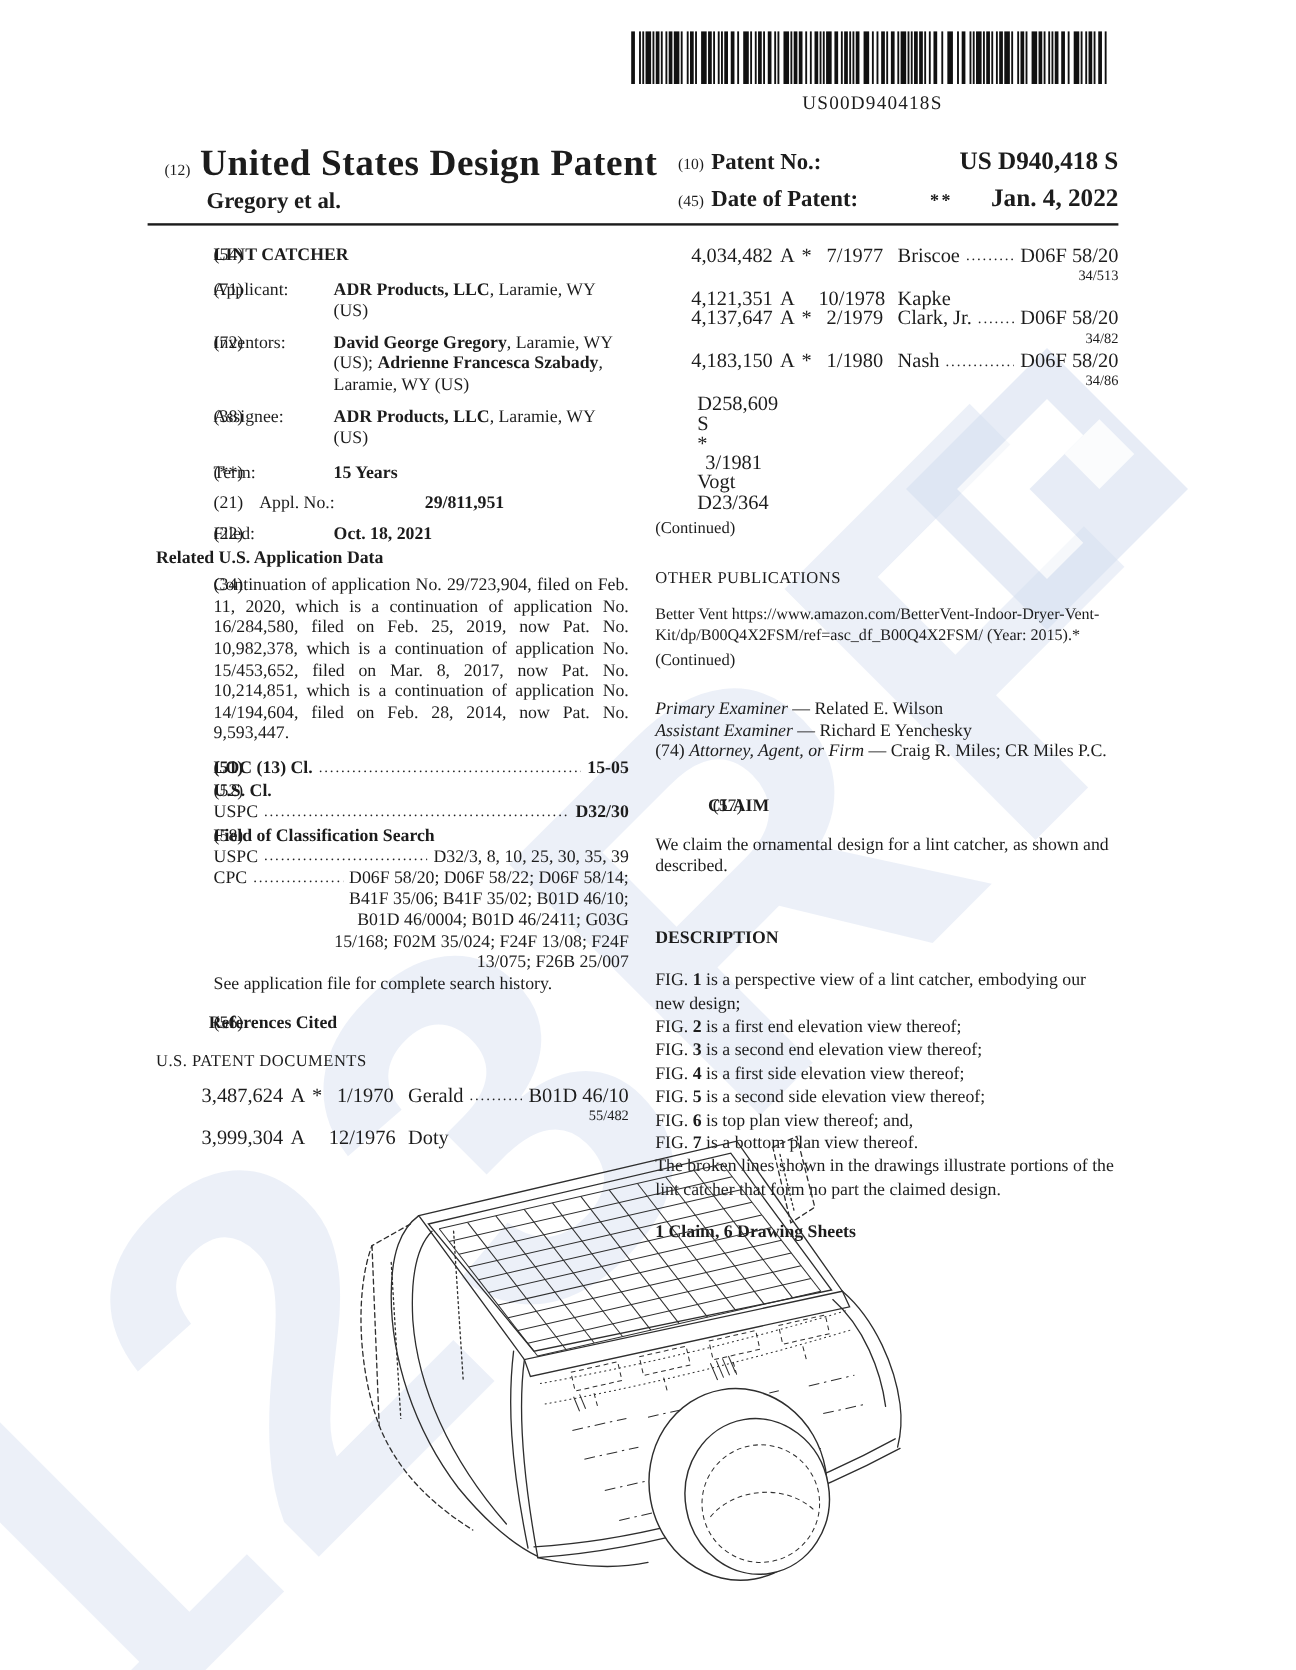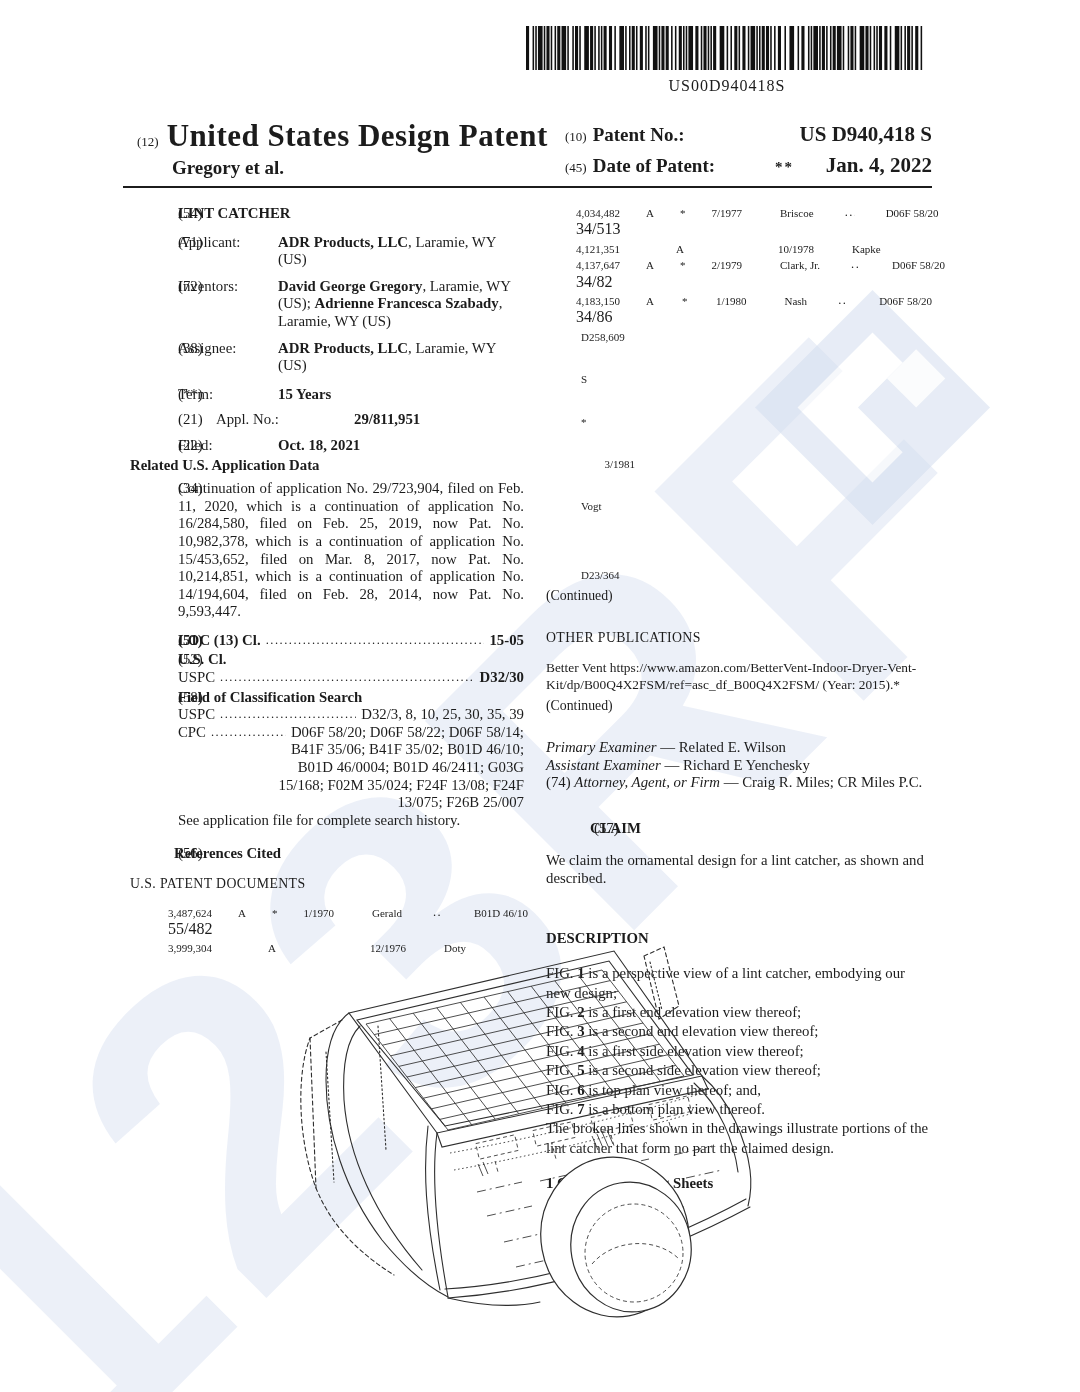--- a/index.html
+++ b/index.html
@@ -40,29 +40,29 @@
   .b{font-weight:bold;}
   .i{font-style:italic;}
   .center{text-align:left;}
   .just{text-align:justify;}
   .flex{display:flex;align-items:baseline;}
   .leader{flex:1;overflow:hidden;position:relative;margin:0 5px;min-width:10px;height:12px;}
   .leader::after{content:"........................................................................";
       position:absolute;left:0;top:-1px;letter-spacing:1.5px;font-size:12.5px;color:#222;white-space:nowrap;}
 
   
-  .refrow{display:flex;align-items:baseline;font-size:11px;line-height:16.4px;gap:26px;}
+  .refrow{display:flex;align-items:baseline;font-size:17px;line-height:16.4px;}
   .refs{margin-left:38px;}
   .rn{width:74px;white-space:nowrap;}
   .rk{width:18px;}
   .rs{width:14px;}
   .rd{width:54px;text-align:right;margin-right:12px;white-space:nowrap;}
   .rname{white-space:nowrap;}
   .rc{white-space:nowrap;}
-  .refrow2{text-align:left;font-size:16px;line-height:16.4px;}
+  .refrow2{text-align:right;font-size:12px;line-height:16.4px;}
 
   .cpc-line{text-align:right;}
   .subhead{font-size:13.8px;letter-spacing:.4px;}
   .pub{font-size:13.4px;line-height:17px;overflow-wrap:anywhere;}
   .figline{line-height:19.4px;}
 
   svg .ln{stroke:#2e2e2e;fill:none;stroke-width:1.1;stroke-linecap:round;}
   svg .lnt{stroke:#2e2e2e;fill:none;stroke-width:.85;}
   svg .dash{stroke-dasharray:4 3;}
   svg .dot{stroke-dasharray:1.6 2.6;}

